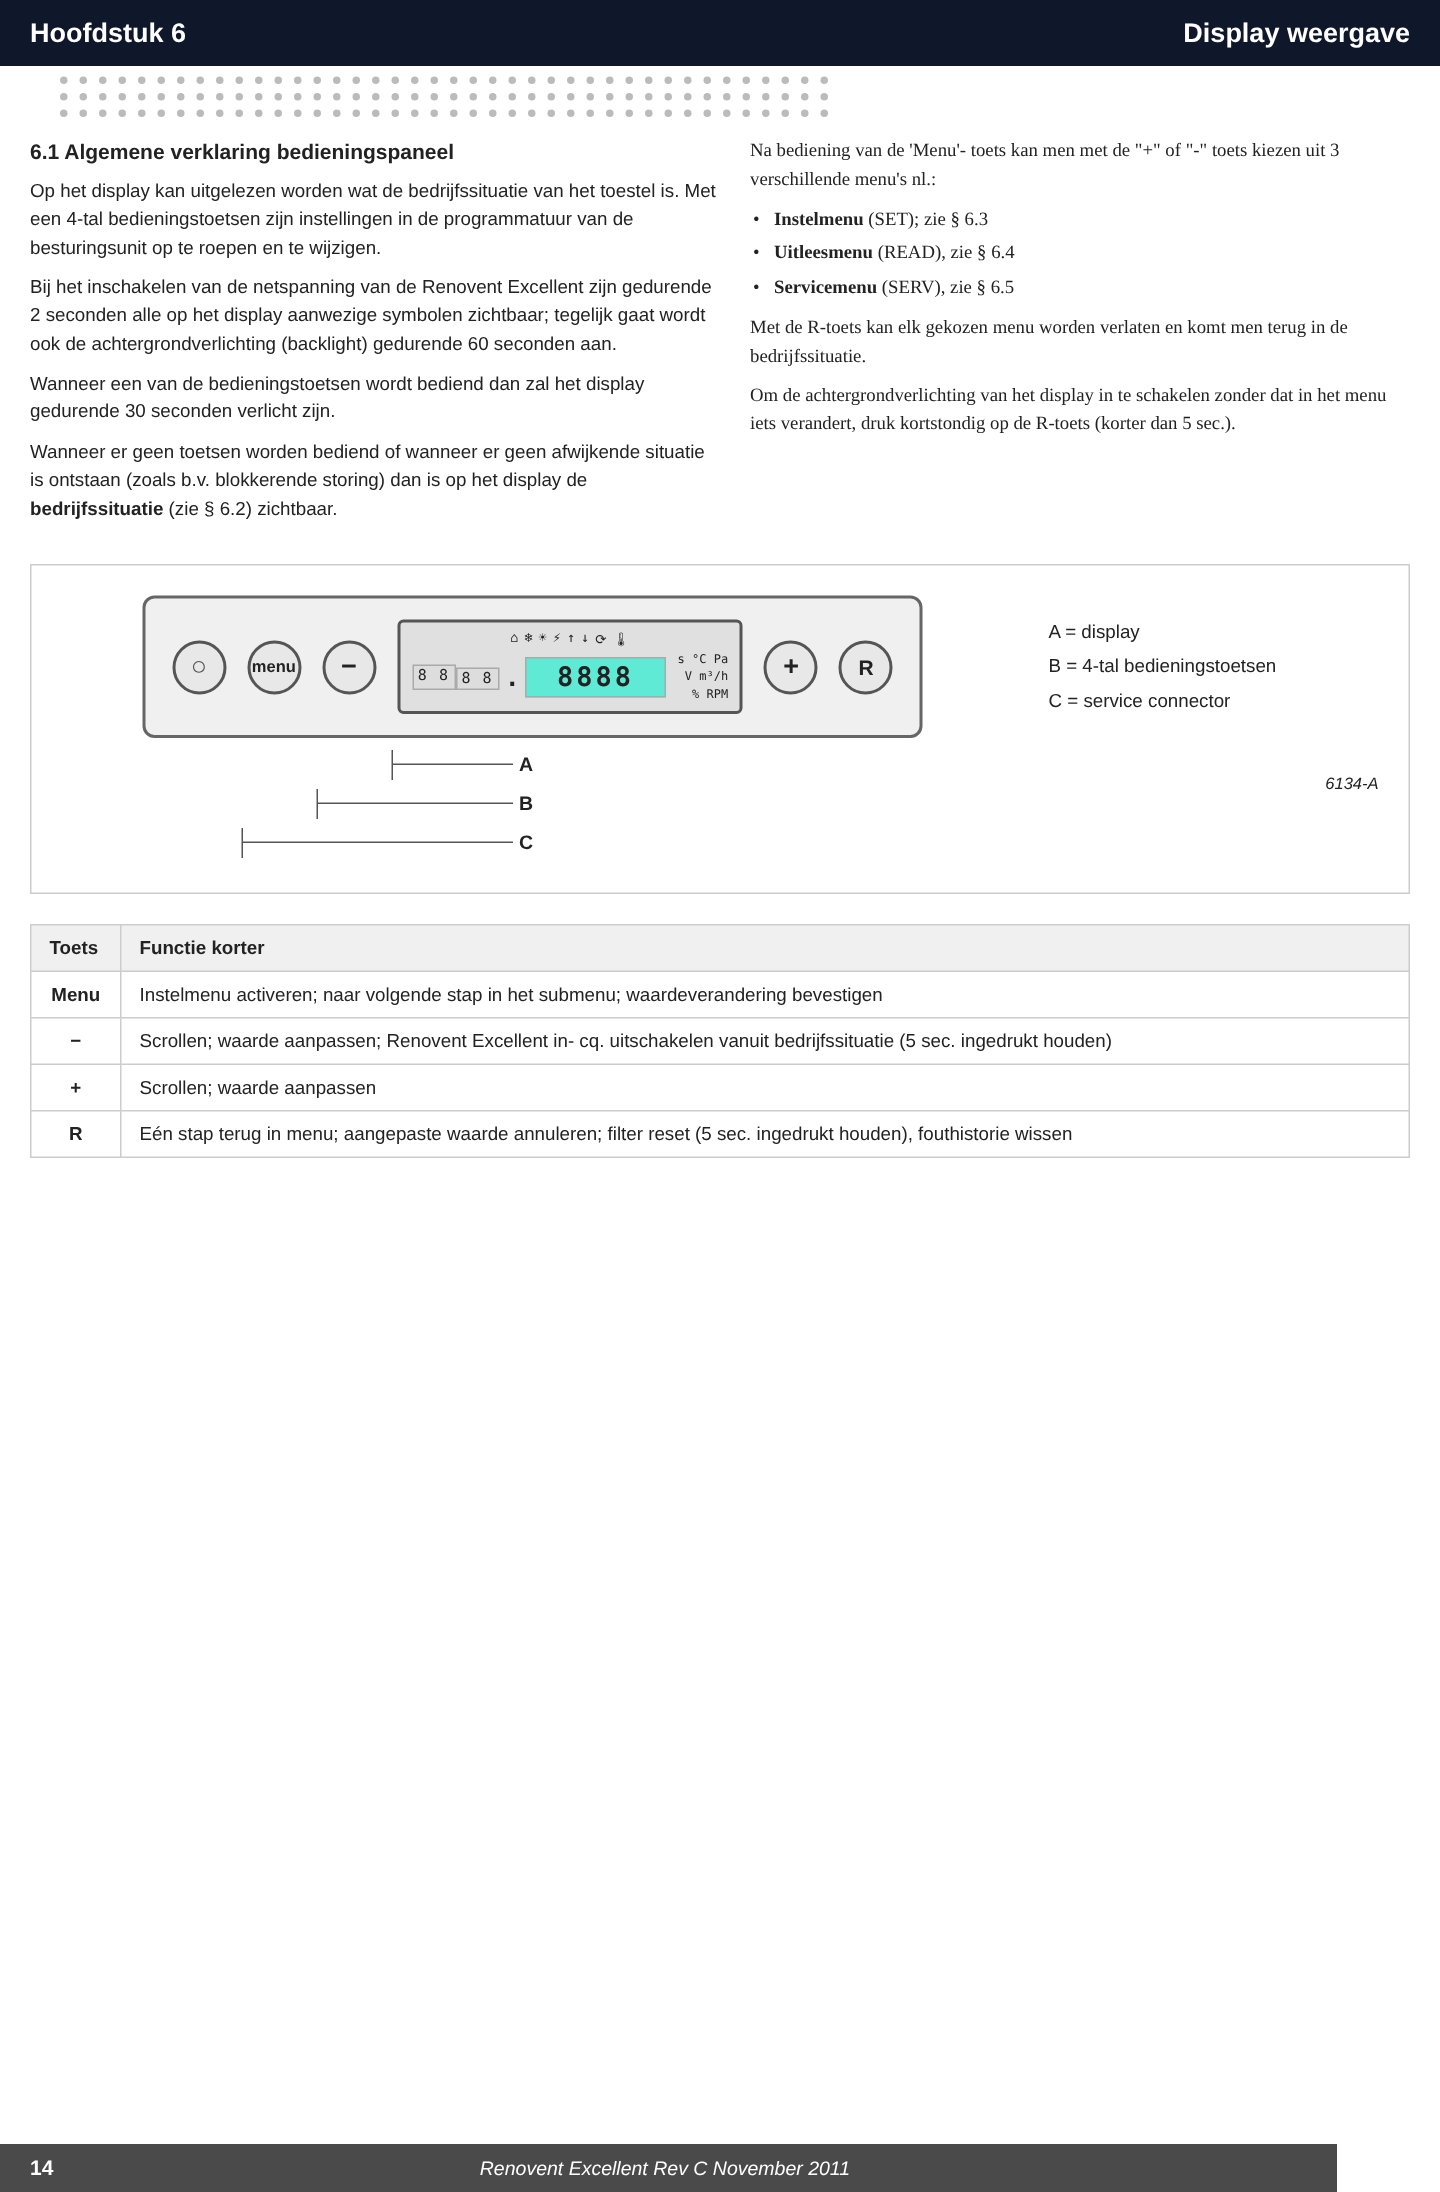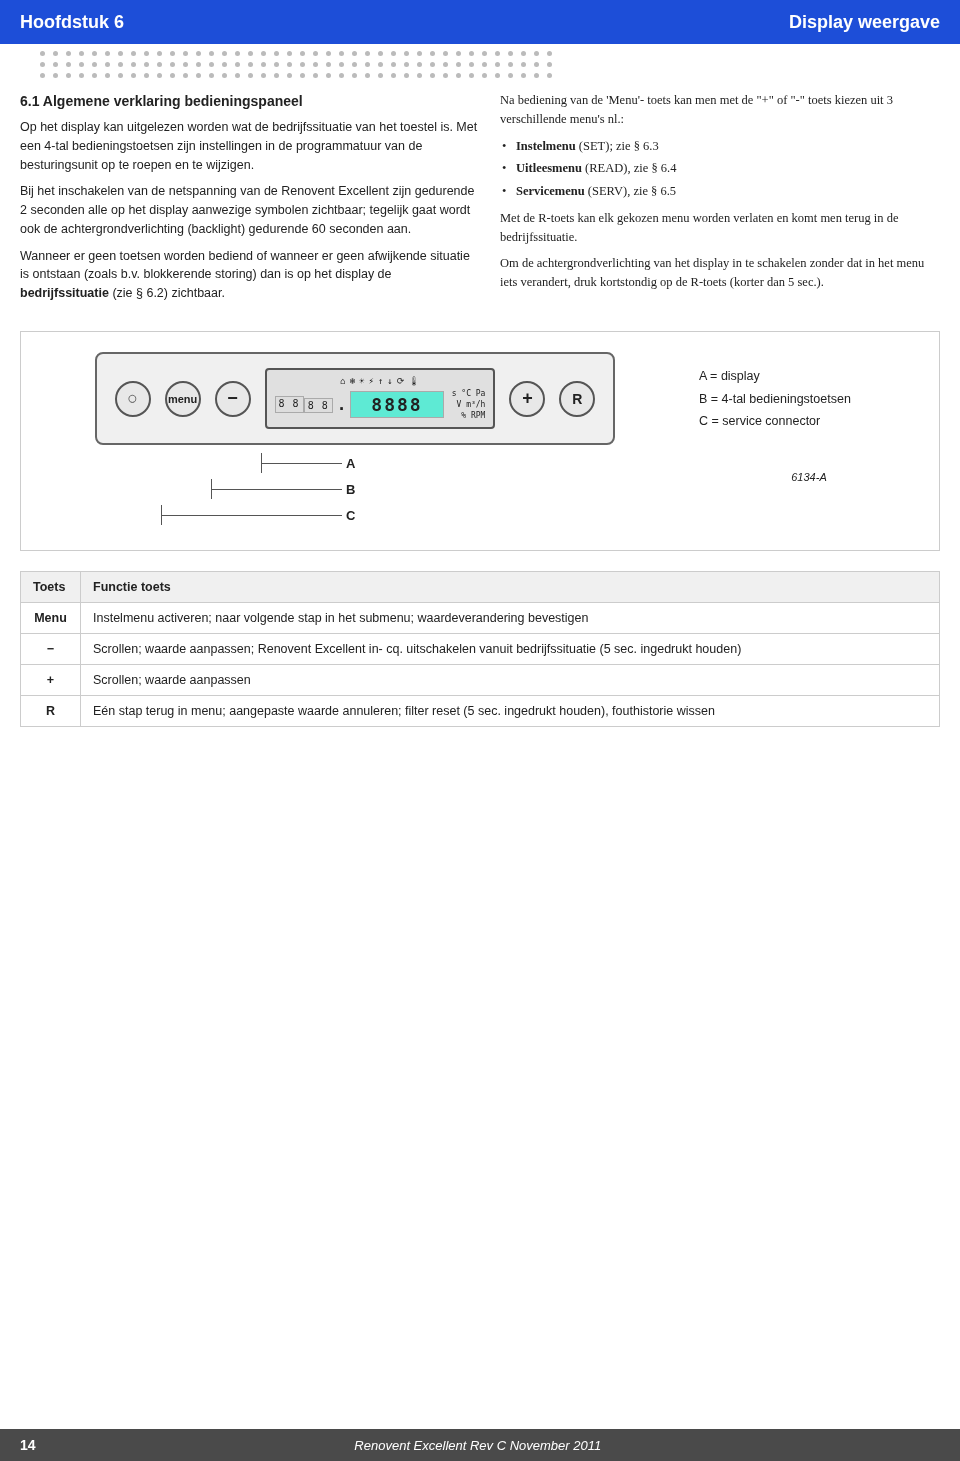--- a/index.html
+++ b/index.html
@@ -10,21 +10,21 @@
       color: #222;
       width: 960px;
       min-height: 1461px;
     }
 
     
     .page-header {
       display: flex;
       justify-content: space-between;
       align-items: center;
-      background: #1d4ed8;
+      background: #0f172a;
       color: #fff;
       padding: 10px 20px;
       min-height: 44px;
       gap: 46px;
     }
     .page-header .chapter-title {
       font-size: 18px;
       font-weight: bold;
       color: #fff;
     }
@@ -200,21 +200,21 @@
       content: '•';
       position: absolute;
       left: 2px;
     }
 
     
     .page-footer {
       position: fixed;
       bottom: 0;
       left: 0;
-      width: 960px;
+      width: 891px;
       background: #4a4a4a;
       color: #fff;
       display: flex;
       justify-content: space-between;
       align-items: center;
       padding: 8px 20px;
       font-size: 12px;
     }
 
     .page-footer .page-num {
@@ -367,20 +367,21 @@
       <span class="dot"></span>
   </div>
 </div>
 
 <div class="main-content">
 
   <div class="left-col">
     <p class="section-heading">6.1 Algemene verklaring bedieningspaneel</p>
     <p>Op het display kan uitgelezen worden wat de bedrijfssituatie van het toestel is. Met een 4-tal bedieningstoetsen zijn instellingen in de programmatuur van de besturingsunit op te roepen en te wijzigen.</p>
     <p>Bij het inschakelen van de netspanning van de Renovent Excellent zijn gedurende 2 seconden alle op het display aanwezige symbolen zichtbaar; tegelijk gaat wordt ook de achtergrondverlichting (backlight) gedurende 60 seconden aan.</p>
+    <p>Wanneer een van de bedieningstoetsen wordt bediend dan zal het display gedurende 30 seconden verlicht zijn.</p>
     <p>Wanneer er geen toetsen worden bediend of wanneer er geen afwijkende situatie is ontstaan (zoals b.v. blokkerende storing) dan is op het display de <span class="bold-text">bedrijfssituatie</span> (zie § 6.2) zichtbaar.</p>
   </div>
 
   <div class="right-col">
     <p>Na bediening van de 'Menu'- toets kan men met de "+" of "-" toets kiezen uit 3 verschillende menu's nl.:</p>
     <ul class="bullet-list">
       <li><span class="bold-text">Instelmenu</span> (SET); zie § 6.3</li>
       <li><span class="bold-text">Uitleesmenu</span> (READ), zie § 6.4</li>
       <li><span class="bold-text">Servicemenu</span> (SERV), zie § 6.5</li>
     </ul>
@@ -447,29 +448,29 @@
         <div style="border-top: 1px solid #555; width: 180px; margin-left: 0;"></div>
         <span style="font-size: 13px; font-weight: bold; margin-left: 4px;">C</span>
       </div>
     </div>
   </div>
 
   <div class="diagram-legend">
     <p>A  =  display</p>
     <p>B  =  4-tal bedieningstoetsen</p>
     <p>C  =  service connector</p>
-    <div class="diagram-ref" style="margin-top: 40px; text-align: center; font-size: 11px;">6134-A</div>
+    <div class="diagram-ref" style="margin-top: 40px; text-align: right; font-size: 11px;">6134-A</div>
   </div>
 </div>
 
 <table class="func-table">
   <thead>
     <tr>
       <th>Toets</th>
-      <th>Functie toets</th>
+      <th>Functie korter</th>
     </tr>
   </thead>
   <tbody id="table-body">
   <tr>
         <td class="key-col">Menu</td>
         <td>Instelmenu activeren; naar volgende stap in het submenu; waardeverandering bevestigen</td>
       </tr>
       <tr>
         <td class="key-col">−</td>
         <td>Scrollen; waarde aanpassen; Renovent Excellent in- cq. uitschakelen vanuit bedrijfssituatie (5 sec. ingedrukt houden)</td>

